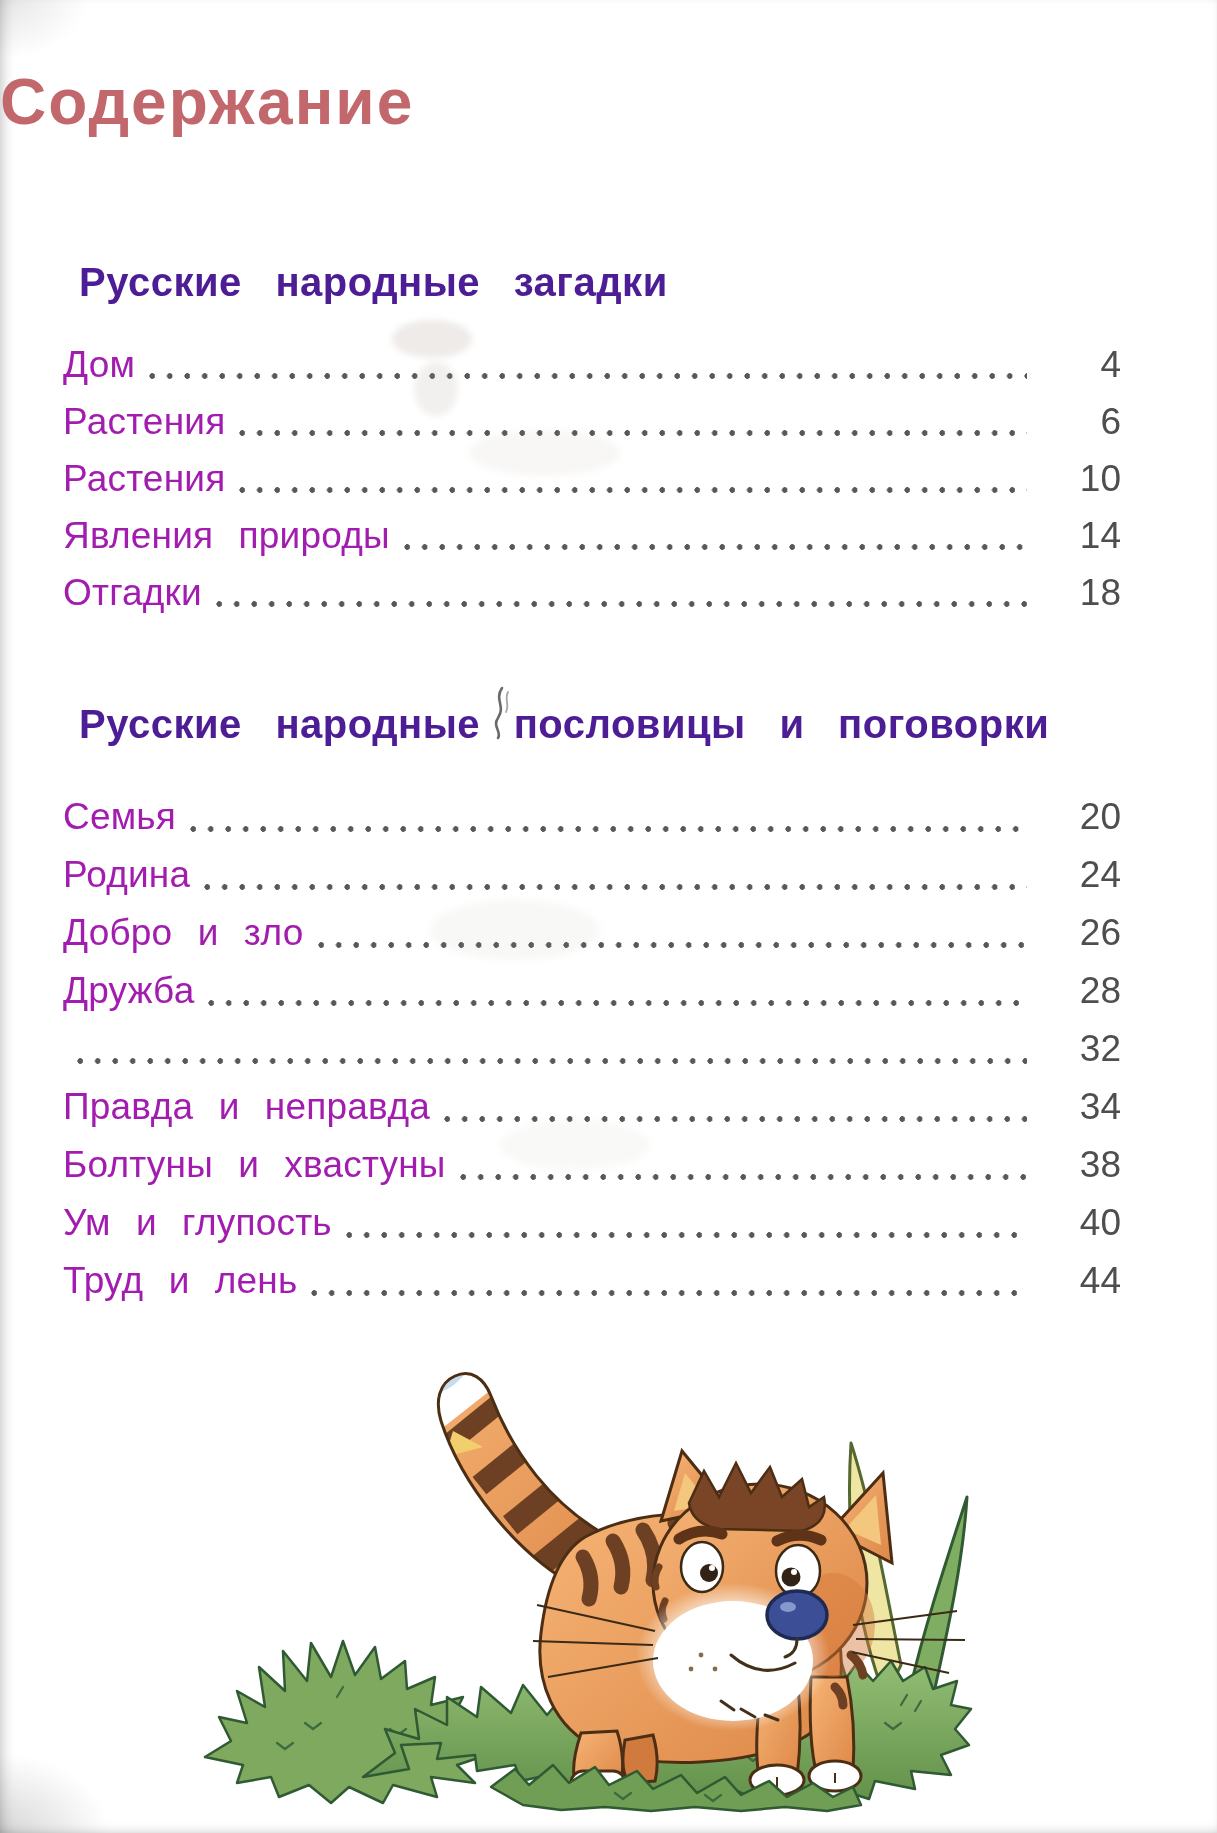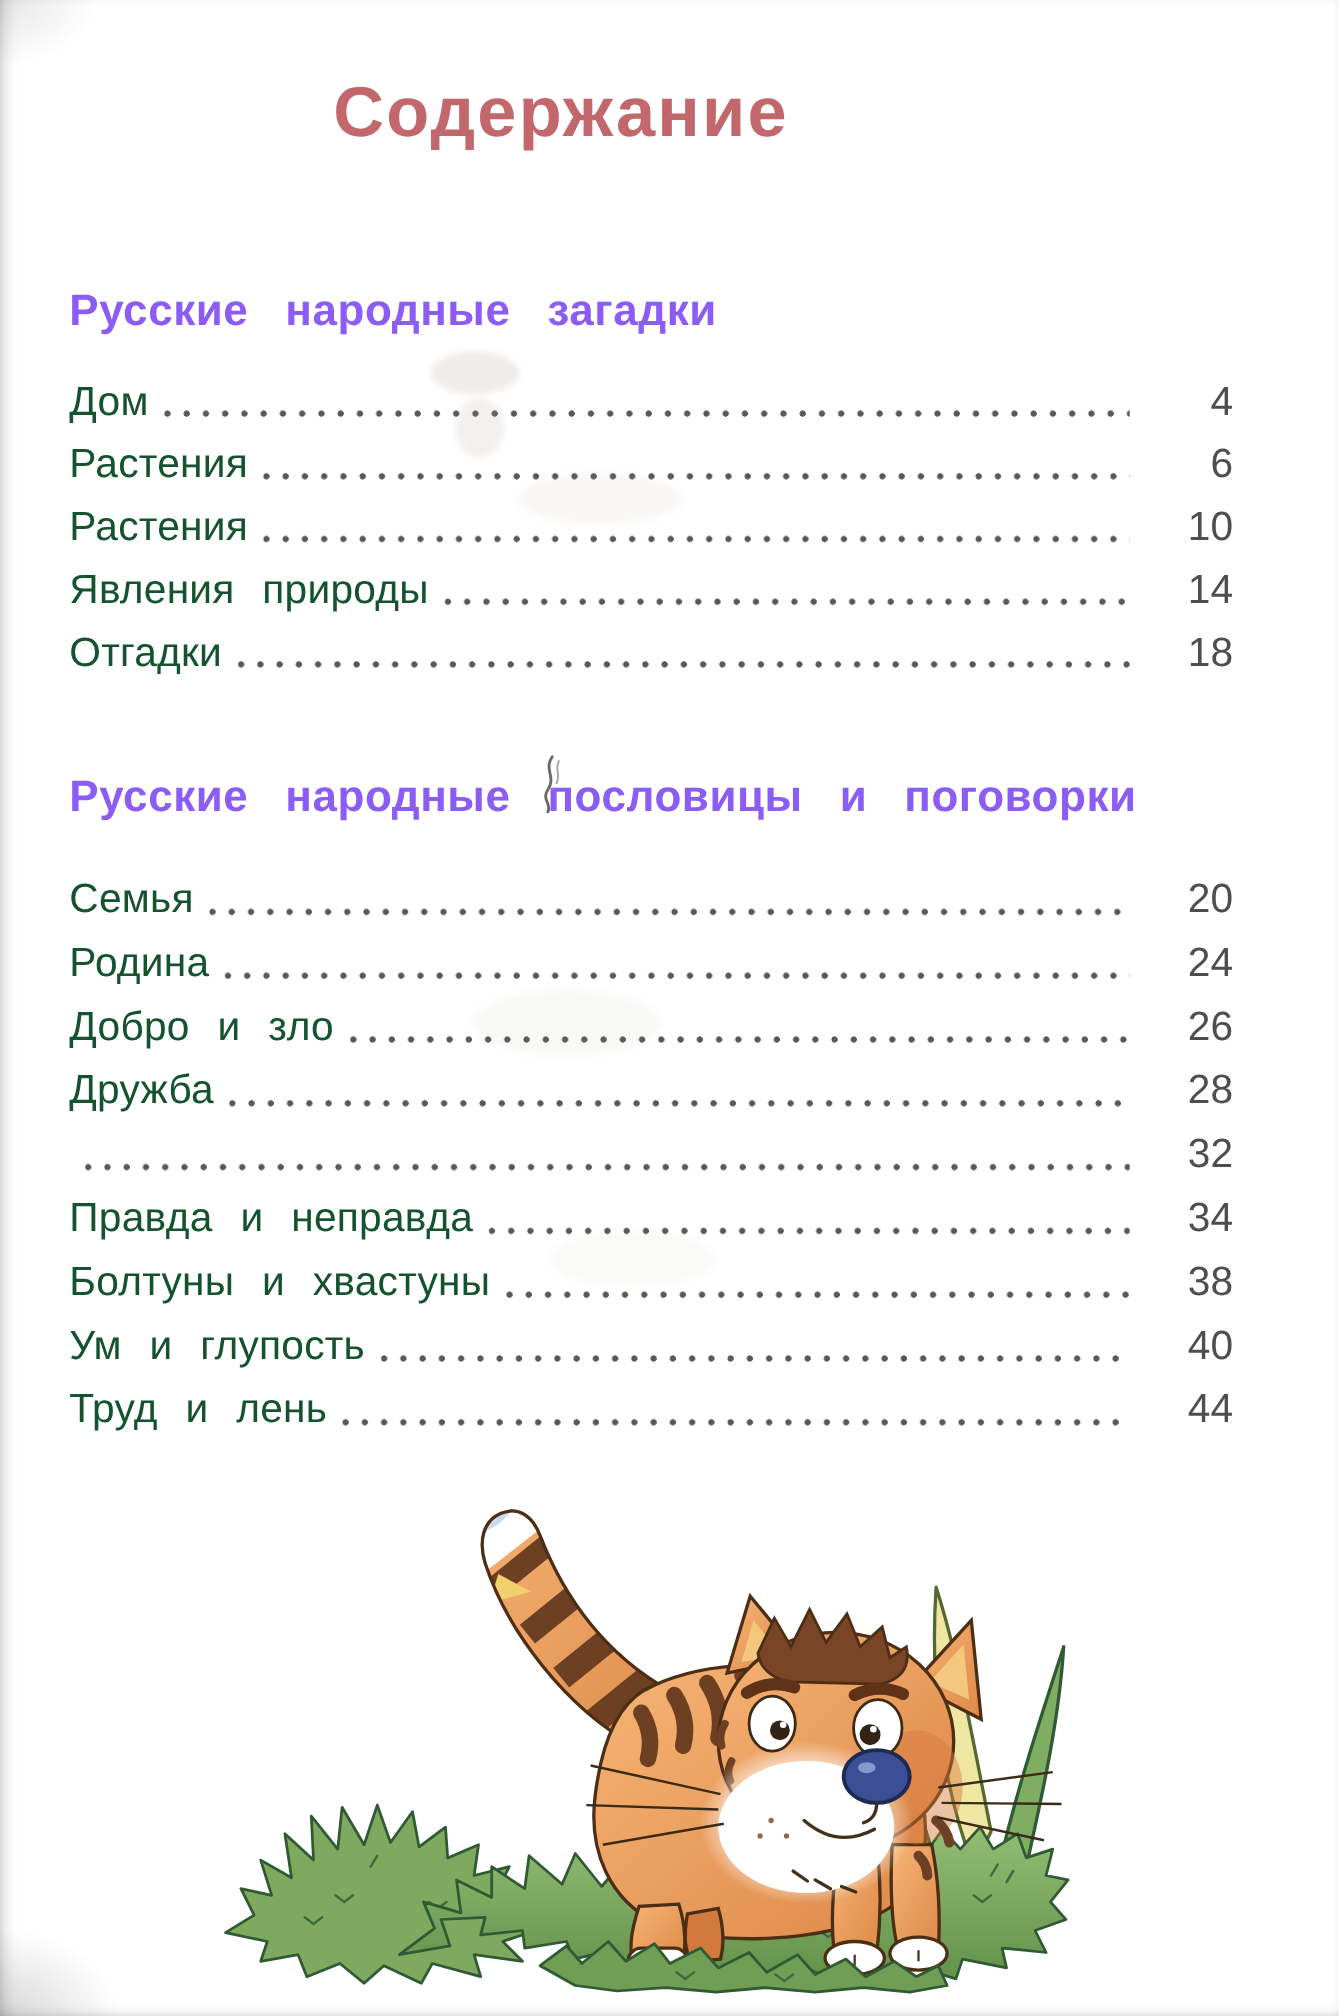--- a/index.html
+++ b/index.html
@@ -1,38 +1,38 @@
 <!DOCTYPE html>
 <html><head>
 <meta charset="utf-8">
 <style>
   html,body{margin:0;padding:0;background:#ffffff;}
   .page{
     position:relative;width:1217px;height:1833px;background:#ffffff;overflow:hidden;
     font-family:"Liberation Sans","DejaVu Sans",sans-serif;
     box-shadow:inset 10px 0 16px -10px rgba(0,0,0,.28), inset 0 -8px 14px -10px rgba(0,0,0,.22), inset -4px 0 10px -8px rgba(0,0,0,.12);
   }
-  .title-wrap{position:absolute;top:70px;left:0;width:1020px;text-align:center;}
+  .title-wrap{position:absolute;top:70px;left:0;width:1020px;text-align:left;}
   .book-title{
     font-size:64px;font-weight:700;color:#c2686c;letter-spacing:2px;line-height:1;
   }
   .section-heading{
-    position:absolute;left:63px;font-size:40px;font-weight:700;color:#8b5cf6;
+    position:absolute;left:79px;font-size:40px;font-weight:700;color:#4c1d95;
     word-spacing:0.55em;letter-spacing:0.5px;line-height:1;white-space:nowrap;
   }
   .heading-1{top:262px;}
   .heading-2{top:704px;}
   .toc{position:absolute;left:63px;width:1058px;}
   .toc-1{top:336px;}
   .toc-2{top:788px;}
   .toc-row{display:flex;align-items:center;}
   .toc-1 .toc-row{height:57px;}
   .toc-2 .toc-row{height:58px;}
   .toc-label{
-    flex:none;font-size:37px;color:#14532d;word-spacing:0.4em;letter-spacing:0.2px;white-space:nowrap;
+    flex:none;font-size:37px;color:#a21caf;word-spacing:0.4em;letter-spacing:0.2px;white-space:nowrap;
   }
   .toc-dots{
     flex:1 1 auto;align-self:flex-end;height:8px;margin:0 10px 13px 14px;
     background-image:radial-gradient(circle at 3.2px 4px, #58585a 2.55px, rgba(0,0,0,0) 3.1px);
     background-size:17.5px 8px;background-repeat:repeat-x;background-position:0 0;
   }
   .toc-page{flex:none;width:84px;text-align:right;font-size:37px;color:#4e4e50;}
   .illustration{position:absolute;left:185px;top:1325px;width:820px;height:495px;}
   .artifact{position:absolute;pointer-events:none;}
   .smudge{border-radius:50%;filter:blur(3px);}

